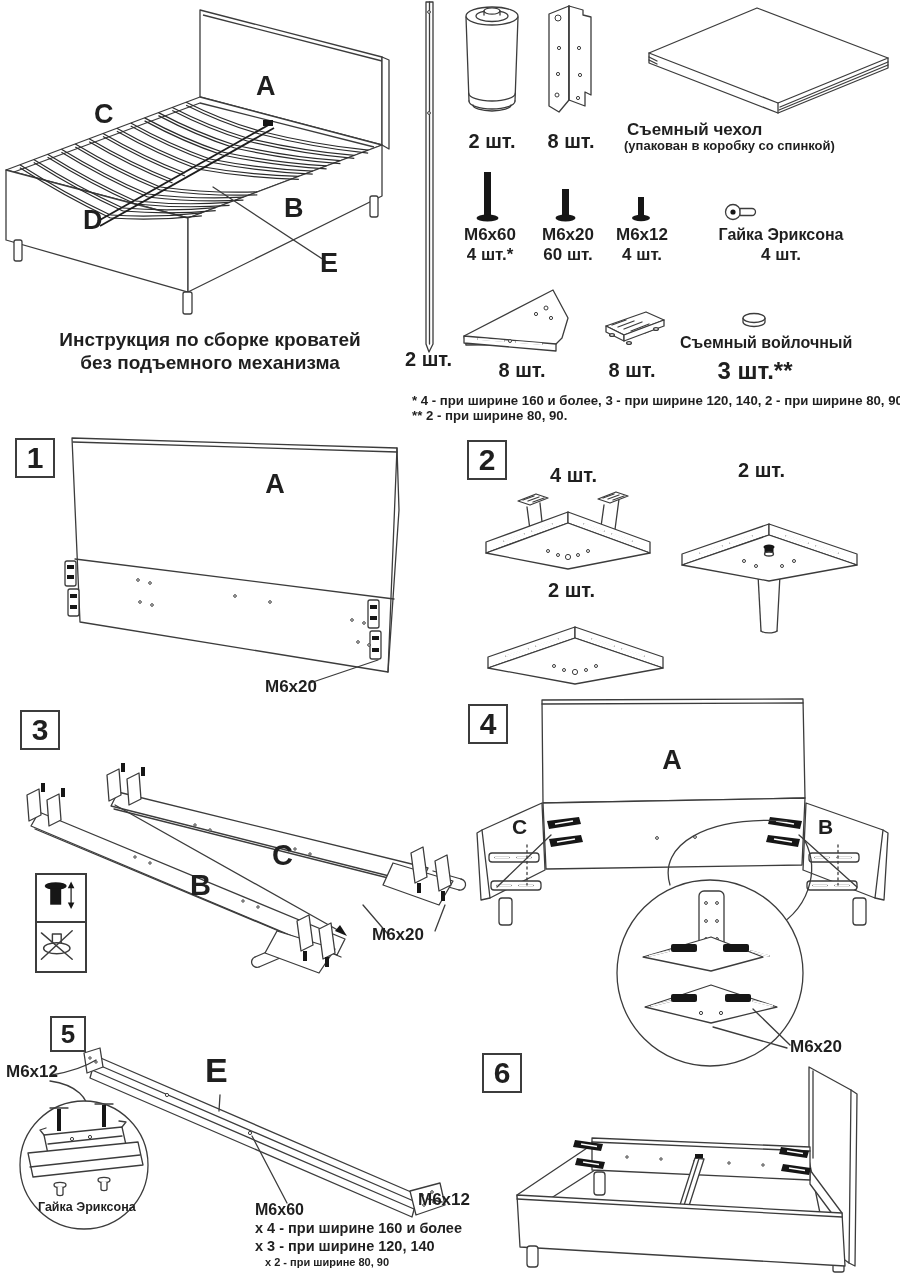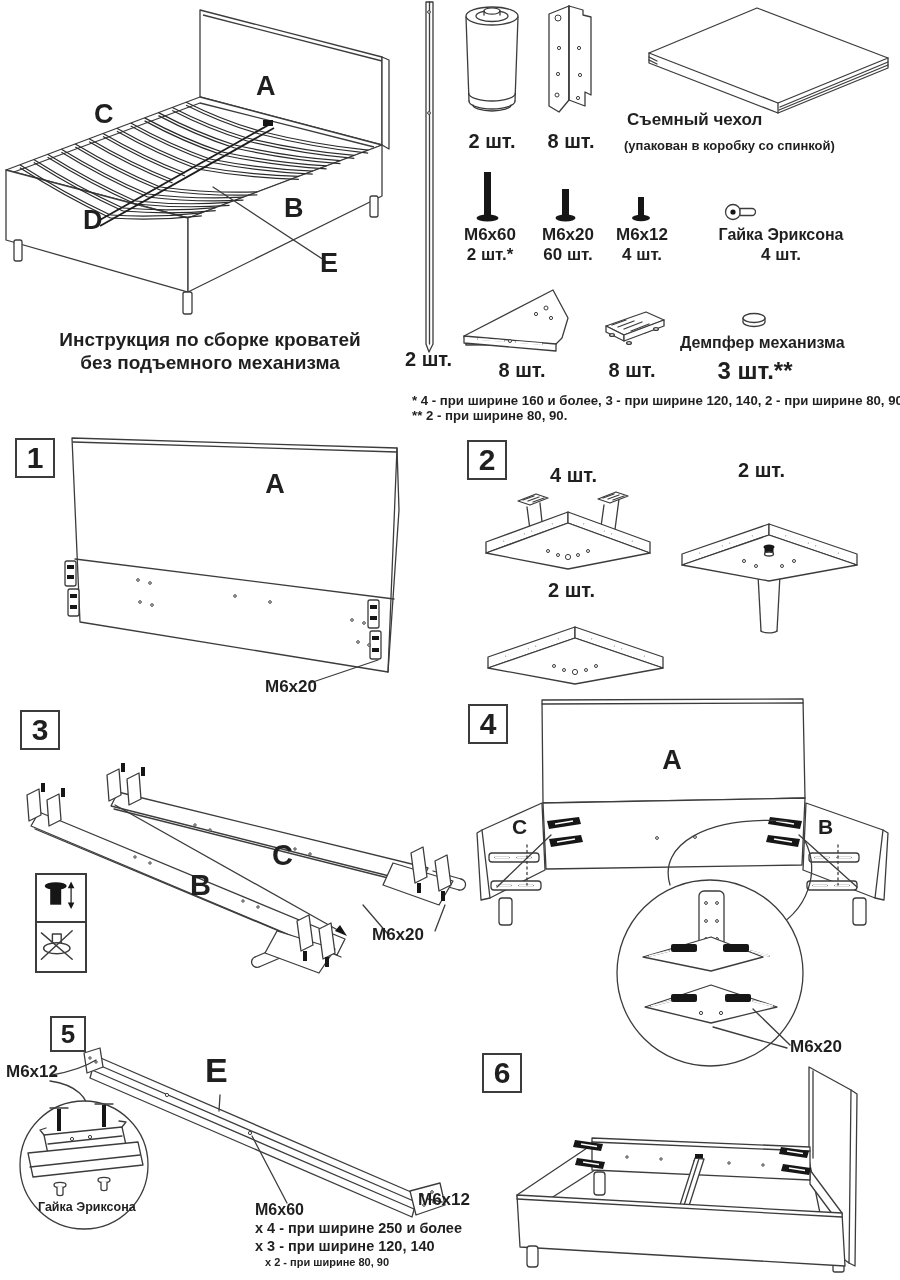--- a/index.html
+++ b/index.html
@@ -143,21 +143,21 @@
 
   <svg style="left:645px;top:5" width="250" height="118" viewBox="0 0 250 118">
     <polygon class="fw" points="112,3 243,53 133,98 4,48"></polygon>
     <polyline class="ln" points="4,48 4,58 133,108 243,63 243,53"></polyline>
     <polyline class="ln" points="133,98 133,108"></polyline>
     <polyline class="ln" points="243,57 135,102"></polyline>
     <polyline class="ln" points="243,60 134,105"></polyline>
     <polyline class="ln" points="4,52 12,56"></polyline>
       <polyline class="ln" points="4,55 12,59"></polyline>
   </svg>
-  <div class="lbl" style="left:627px;top:111px;font-size:17px">Съемный чехол</div>
+  <div class="lbl" style="left:627px;top:121px;font-size:17px">Съемный чехол</div>
   <div class="lbl" style="left:624px;top:139px;font-size:13px">(упакован в коробку со спинкой)</div>
 
   <svg style="left:455px;top:168" width="420" height="62" viewBox="0 0 420 62">
     <g>
       <rect class="blk" x="29" y="4" width="7" height="45"></rect>
       <ellipse class="blk" cx="32.5" cy="50" rx="11" ry="3.6"></ellipse>
     </g>
     <g>
       <rect class="blk" x="107" y="21" width="7" height="28"></rect>
       <ellipse class="blk" cx="110.5" cy="50" rx="10" ry="3.4"></ellipse>
@@ -166,21 +166,21 @@
       <rect class="blk" x="183" y="29" width="6" height="20"></rect>
       <ellipse class="blk" cx="186" cy="50" rx="9" ry="3.2"></ellipse>
     </g>
     <g>
       <circle class="fw" cx="278" cy="44" r="7.5"></circle>
       <circle class="blk" cx="278" cy="44" r="2.6"></circle>
       <path class="fw" d="M285,40.5 h12 a3.5,3.5 0 0 1 0,7 h-12 z"></path>
     </g>
   </svg>
   <div class="lbl ctr" style="left:458px;top:226px;width:64px;font-size:17px">M6x60</div>
-  <div class="lbl ctr" style="left:458px;top:246px;width:64px;font-size:17px">2 шт.*</div>
+  <div class="lbl ctr" style="left:458px;top:246px;width:64px;font-size:17px">4 шт.*</div>
   <div class="lbl ctr" style="left:536px;top:226px;width:64px;font-size:17px">M6x20</div>
   <div class="lbl ctr" style="left:536px;top:246px;width:64px;font-size:17px">60 шт.</div>
   <div class="lbl ctr" style="left:612px;top:226px;width:60px;font-size:17px">M6x12</div>
   <div class="lbl ctr" style="left:612px;top:246px;width:60px;font-size:17px">4 шт.</div>
   <div class="lbl ctr" style="left:698px;top:226px;width:166px;font-size:16px">Гайка Эриксона</div>
   <div class="lbl ctr" style="left:698px;top:246px;width:166px;font-size:17px">4 шт.</div>
 
   <svg style="left:458px;top:280" width="135" height="78" viewBox="0 0 135 78">
     <polygon class="fw" points="6,56 95,10 110,38 104,58 98,64 8,65"></polygon>
     <polygon class="fw" points="6,56 98,64 98,71 6,63"></polygon>
@@ -210,21 +210,21 @@
     <ellipse class="fw" cx="14" cy="27" rx="2.4" ry="1.4"></ellipse>
     <ellipse class="fw" cx="31" cy="35" rx="2.4" ry="1.4"></ellipse>
     <ellipse class="fw" cx="58" cy="21" rx="2.4" ry="1.4"></ellipse>
   </svg>
   <div class="lbl ctr" style="left:602px;top:360px;width:60px;font-size:20px">8 шт.</div>
 
   <svg style="left:740px;top:310" width="28" height="22" viewBox="0 0 28 22">
     <path class="fw" d="M3,8 L3,12 A11,4.5 0 0 0 25,12 L25,8"></path>
     <ellipse class="fw" cx="14" cy="8" rx="11" ry="4.5"></ellipse>
   </svg>
-  <div class="lbl ctr" style="left:680px;top:334px;width:150px;font-size:16px">Демпфер механизма</div>
+  <div class="lbl ctr" style="left:680px;top:334px;width:150px;font-size:16px">Съемный войлочный</div>
   <div class="lbl ctr" style="left:680px;top:358px;width:150px;font-size:24px">3 шт.**</div>
 
   <div class="lbl" style="left:412px;top:394px;font-size:13.2px">* 4 - при ширине 160 и более, 3 - при ширине 120, 140, 2 - при ширине 80, 90.</div>
   <div class="lbl" style="left:412px;top:409px;font-size:13.2px">** 2 - при ширине 80, 90.</div>
 
   <div class="stepbox" style="left:15px;top:438px">1</div>
   <svg style="left:60px;top:430" width="350" height="275" viewBox="0 0 350 275">
     <polygon class="fw" points="12,8 337,18 328,242 20,192"></polygon>
     <line class="ln" x1="13" y1="12" x2="337" y2="22"></line>
     <line class="ln" x1="15" y1="129" x2="334" y2="169"></line>
@@ -544,21 +544,21 @@
         <path class="fw" d="M57,172 L57,179 a3,1.6 0 0 0 6,0 L63,172"></path>
         <ellipse class="fw" cx="104" cy="165" rx="6" ry="2.6"></ellipse>
         <path class="fw" d="M101,167 L101,174 a3,1.6 0 0 0 6,0 L107,167"></path>
       </g>
     </g>
   </svg>
   <div class="lbl" style="left:6px;top:1063px;font-size:17px">M6x12</div>
   <div class="lbl" style="left:205px;top:1052px;font-size:34px">E</div>
   <div class="lbl ctr" style="left:38px;top:1201px;width:95px;font-size:12.5px">Гайка Эриксона</div>
   <div class="lbl" style="left:255px;top:1201px;font-size:16px">M6x60</div>
-  <div class="lbl" style="left:255px;top:1221px;font-size:14.5px">x 4 - при ширине 250 и более</div>
+  <div class="lbl" style="left:255px;top:1221px;font-size:14.5px">x 4 - при ширине 160 и более</div>
   <div class="lbl" style="left:255px;top:1239px;font-size:14.5px">x 3 - при ширине 120, 140</div>
   <div class="lbl" style="left:265px;top:1257px;font-size:11px">x 2 - при ширине 80, 90</div>
   <div class="lbl" style="left:418px;top:1191px;font-size:17px">M6x12</div>
 
   <div class="stepbox" style="left:482px;top:1053px">6</div>
   <svg style="left:465px;top:1050" width="435" height="230" viewBox="0 0 435 230">
     <g>
       <polygon class="fw" points="344,17 386,40 384,213 362,197 344,110"></polygon>
       <line class="ln" x1="348" y1="21" x2="348" y2="108"></line>
       <polyline class="ln" points="386,40 392,44 390,216 384,213"></polyline>

